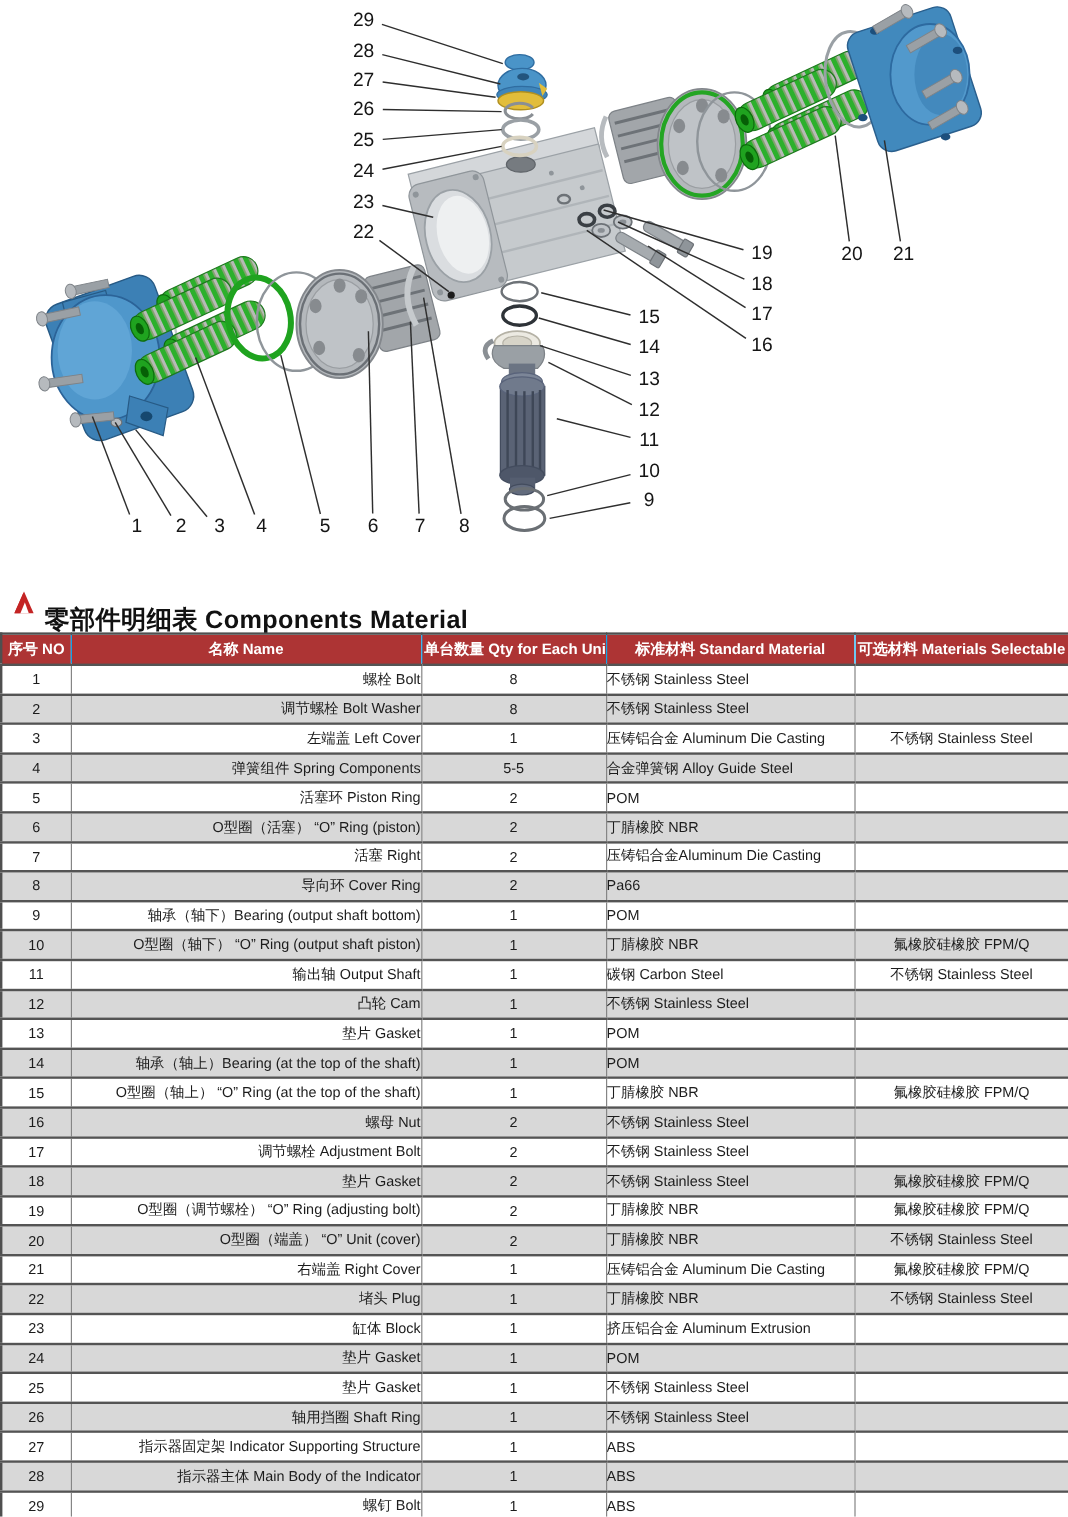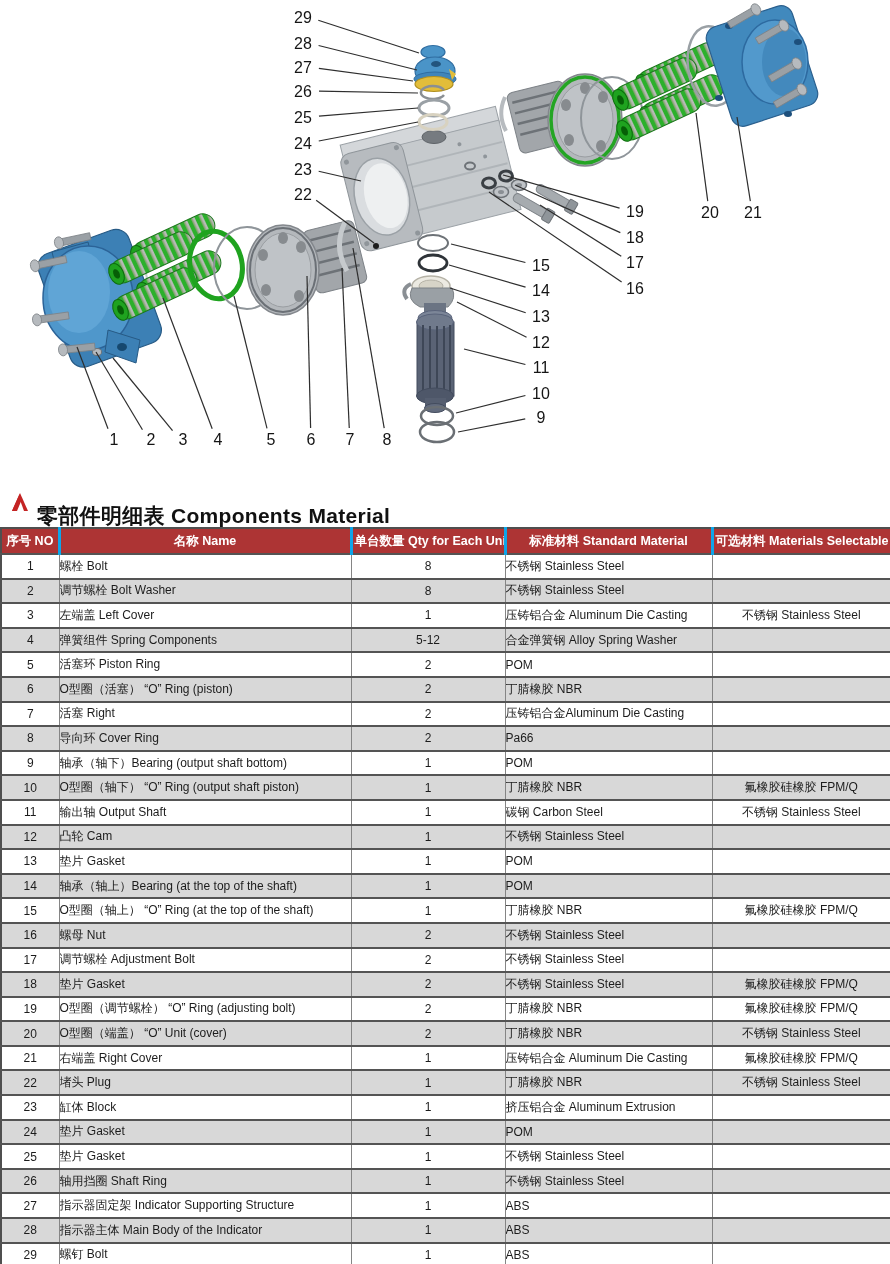--- a/index.html
+++ b/index.html
@@ -8,28 +8,28 @@
   svg.diagram { position:absolute; top:0; left:0; }
   .callout { font:16px "Liberation Sans", sans-serif; fill:#151515; text-anchor:middle; dominant-baseline:central; }
   .leader  { stroke:#2e2e2e; stroke-width:1.2; fill:none; }
 
   .title-row { position:absolute; top:486px; left:10px; height:30px; display:flex; align-items:center; gap:7px; }
   .title-text { font-size:21px; font-weight:bold; color:#111; letter-spacing:.3px;margin-top:30px; }
 
   table.comp { position:absolute; top:527px; left:0; width:890px; border-collapse:collapse;
                table-layout:fixed; border:2px solid #4f4f4f; }
   table.comp th { background:#AD3434; color:#fff; font-size:12.5px; font-weight:bold; height:24px;
-                  padding:0 2px; white-space:nowrap; overflow:hidden; border-left:3px solid #0ea5e9; }
+                  padding:0 2px; white-space:nowrap; overflow:hidden; border-left:1px solid #0ea5e9; }
   table.comp th:first-child { border-left:none;margin-top:43px; }
   table.comp td { font-size:12px; color:#1c1c1c; height:22.6px; padding:0; white-space:nowrap;
                   overflow:hidden; border-top:2px solid #545454; border-left:1px solid #858585; }
   table.comp td:first-child { border-left:none; }
   table.comp tr.alt td { background:#D8D8D8; }
   td.c-no  { text-align:center; font-size:13px; }
-  td.c-name{ text-align:left; padding-left:13px; }
+  td.c-name{ text-align:right; padding-left:13px; }
   td.c-qty { text-align:center; }
   td.c-std { text-align:left; padding-left:9px; }
   td.c-sel { text-align:center; }
   .col-no{width:58px}.col-name{width:292px}.col-qty{width:154px}.col-std{width:207px}.col-sel{width:179px}
 </style>
 </head>
 <body>
 
 <div class="page">
 
@@ -378,22 +378,22 @@
         <tr>
           <td class="c-no">3</td>
           <td class="c-name">左端盖 Left Cover</td>
           <td class="c-qty">1</td>
           <td class="c-std">压铸铝合金 Aluminum Die Casting</td>
           <td class="c-sel">不锈钢 Stainless Steel</td>
         </tr>
         <tr class="alt">
           <td class="c-no">4</td>
           <td class="c-name">弹簧组件 Spring Components</td>
-          <td class="c-qty">5-12</td>
-          <td class="c-std">合金弹簧钢 Alloy Spring Washer</td>
+          <td class="c-qty">5-5</td>
+          <td class="c-std">合金弹簧钢 Alloy Guide Steel</td>
           <td class="c-sel"></td>
         </tr>
         <tr>
           <td class="c-no">5</td>
           <td class="c-name">活塞环 Piston Ring</td>
           <td class="c-qty">2</td>
           <td class="c-std">POM</td>
           <td class="c-sel"></td>
         </tr>
         <tr class="alt">

